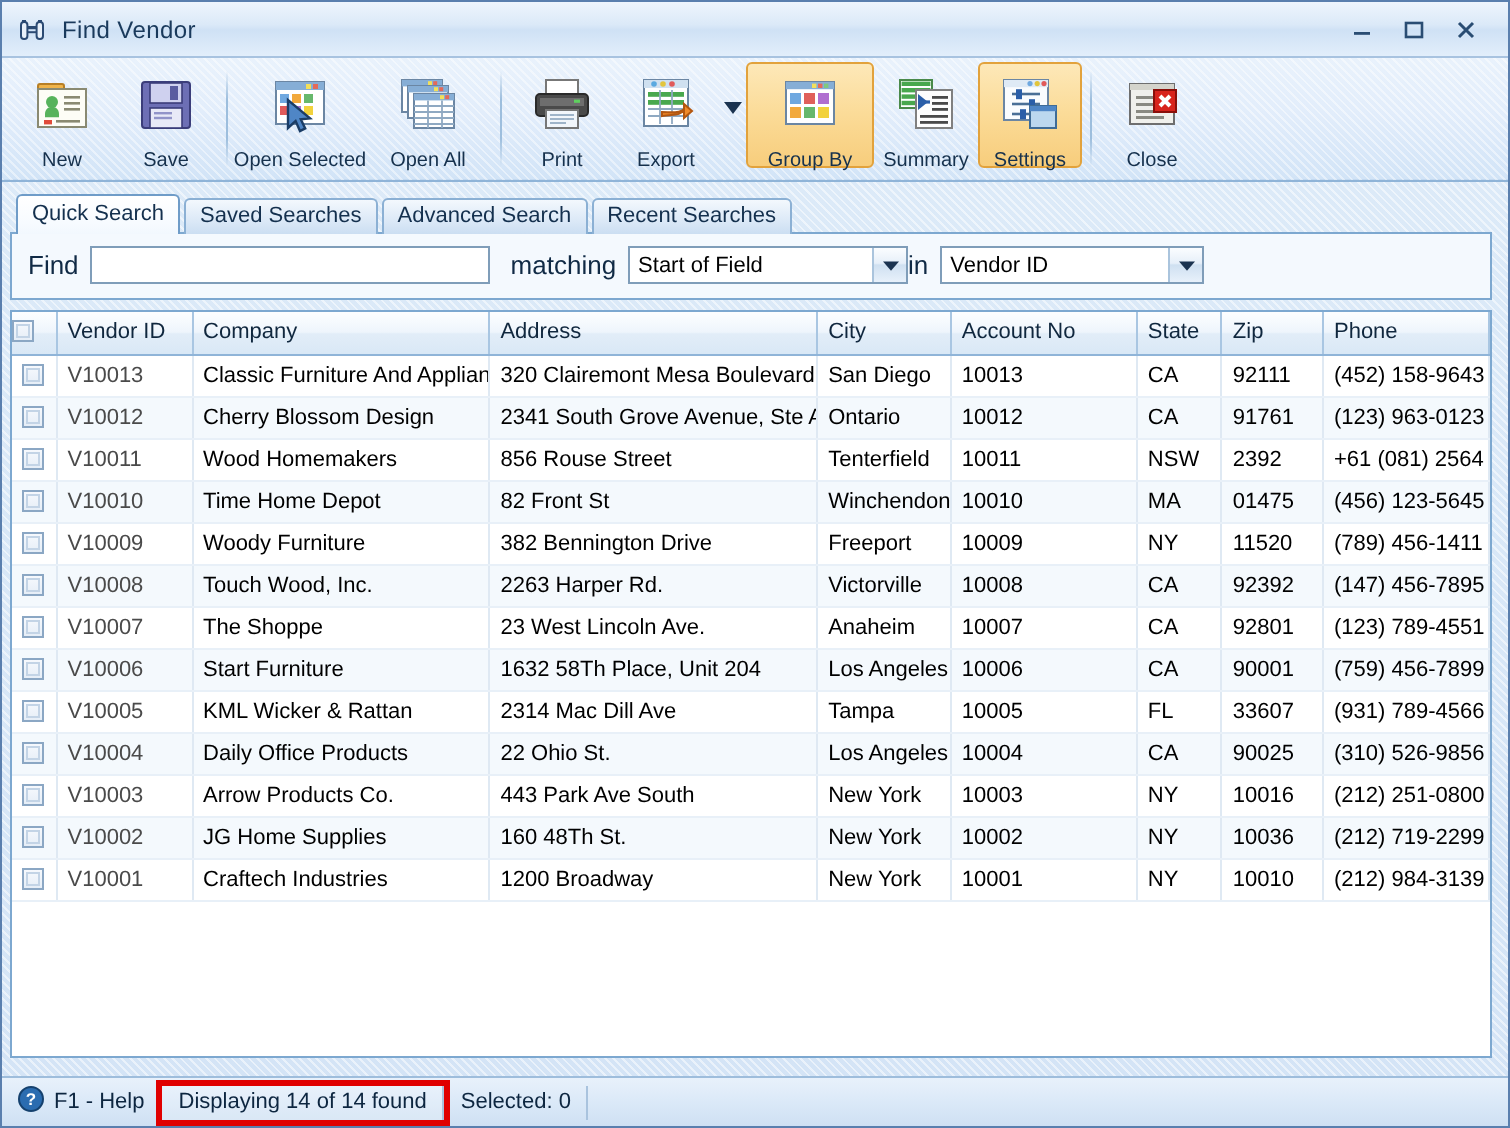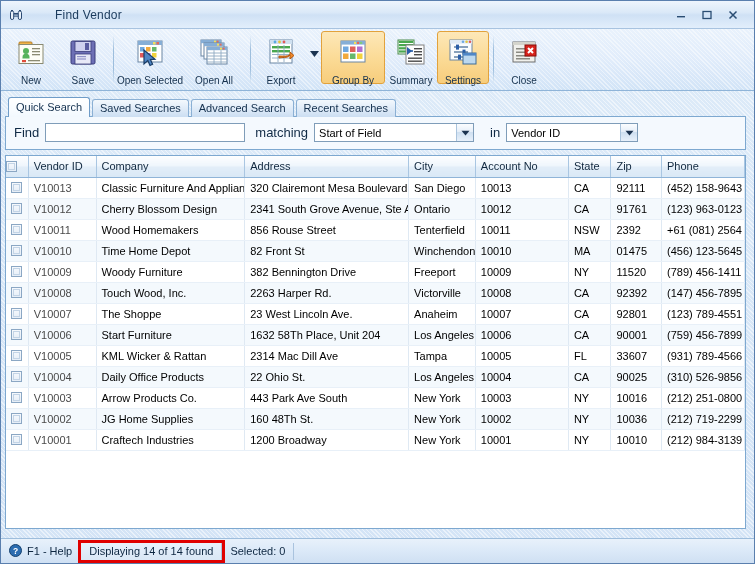--- a/index.html
+++ b/index.html
@@ -29,21 +29,20 @@
   
   .titlebar {
     height: 27px;
     min-height: 27px;
     background: linear-gradient(to bottom, #eef5fd 0%, #dbe9f8 42%, #cfe1f5 52%, #e2eefb 100%);
     border-bottom: 1px solid #a8c3e0;
     display: flex;
     align-items: center;
     padding: 0 2px 0 7px;
     position: relative;
-    gap: 24px;
   }
   .title-icon {
     width: 16px; height: 16px;
     margin-right: 7px;
     flex-shrink: 0;
     position: relative;
     top: 0px;
   }
   .title-text {
     font-size: 12px;
@@ -221,21 +220,21 @@
     overflow: hidden;
   }
   .combo .cbtn {
     width: 16px; height: 17px;
     margin-right: 0px;
     background: linear-gradient(to bottom, #fbfdff 0%, #e6eff9 45%, #cfe0f1 50%, #e8f1fb 100%);
     border-left: 1px solid #aac4dd;
     display: flex; align-items: center; justify-content: center;
     flex-shrink: 0;
   }
-  #combo-match { width: 160px; margin-right: 16px; }
+  #combo-match { width: 140px; margin-right: 0; }
   #combo-field { width: 132px; }
 
   
   .gridwrap {
     margin-top: 5px;
     background: #ffffff;
     border: 1px solid #7da8d0;
     box-sizing: border-box;
     flex: 1;
     margin-bottom: 9px;
@@ -443,20 +442,35 @@
             </g>
           </svg>
         </span>
         <span class="tb-label">Open All</span>
       </div>
     </div>
 
     <div class="tb-sep"></div>
 
     <div class="tb-group">
+      <div class="tb-btn">
+        <span class="tb-icon">
+          <svg width="32" height="32" viewBox="0 0 32 32">
+            <rect x="8" y="4" width="16" height="8" fill="#ffffff" stroke="#777" stroke-width="1"></rect>
+            <rect x="3" y="11" width="26" height="11" rx="2" fill="#4a4a4a" stroke="#2a2a2a" stroke-width="1"></rect>
+            <rect x="5" y="13" width="22" height="4" fill="#6e6e6e"></rect>
+            <rect x="22" y="13.8" width="3" height="1.6" fill="#5fd05f"></rect>
+            <rect x="8" y="19" width="16" height="9" fill="#f2f6fb" stroke="#777" stroke-width="1"></rect>
+            <rect x="10" y="21" width="12" height="1" fill="#9fb4c9"></rect>
+            <rect x="10" y="23" width="12" height="1" fill="#9fb4c9"></rect>
+            <rect x="10" y="25" width="8" height="1" fill="#9fb4c9"></rect>
+          </svg>
+        </span>
+        <span class="tb-label">Print</span>
+      </div>
       <div class="tb-btn">
         <span class="tb-icon">
           <svg width="32" height="32" viewBox="0 0 32 32">
             <rect x="5" y="4" width="22" height="23" fill="#ffffff" stroke="#6b86a3" stroke-width="1"></rect>
             <rect x="5" y="4" width="22" height="4" fill="#cfe0f0"></rect>
             <circle cx="10" cy="6" r="1.4" fill="#5aa9e0"></circle>
             <circle cx="14.5" cy="6" r="1.4" fill="#e2c53c"></circle>
             <circle cx="19" cy="6" r="1.4" fill="#e05a5a"></circle>
             <g fill="#49a84e">
               <rect x="7" y="10" width="18" height="2.4"></rect>

